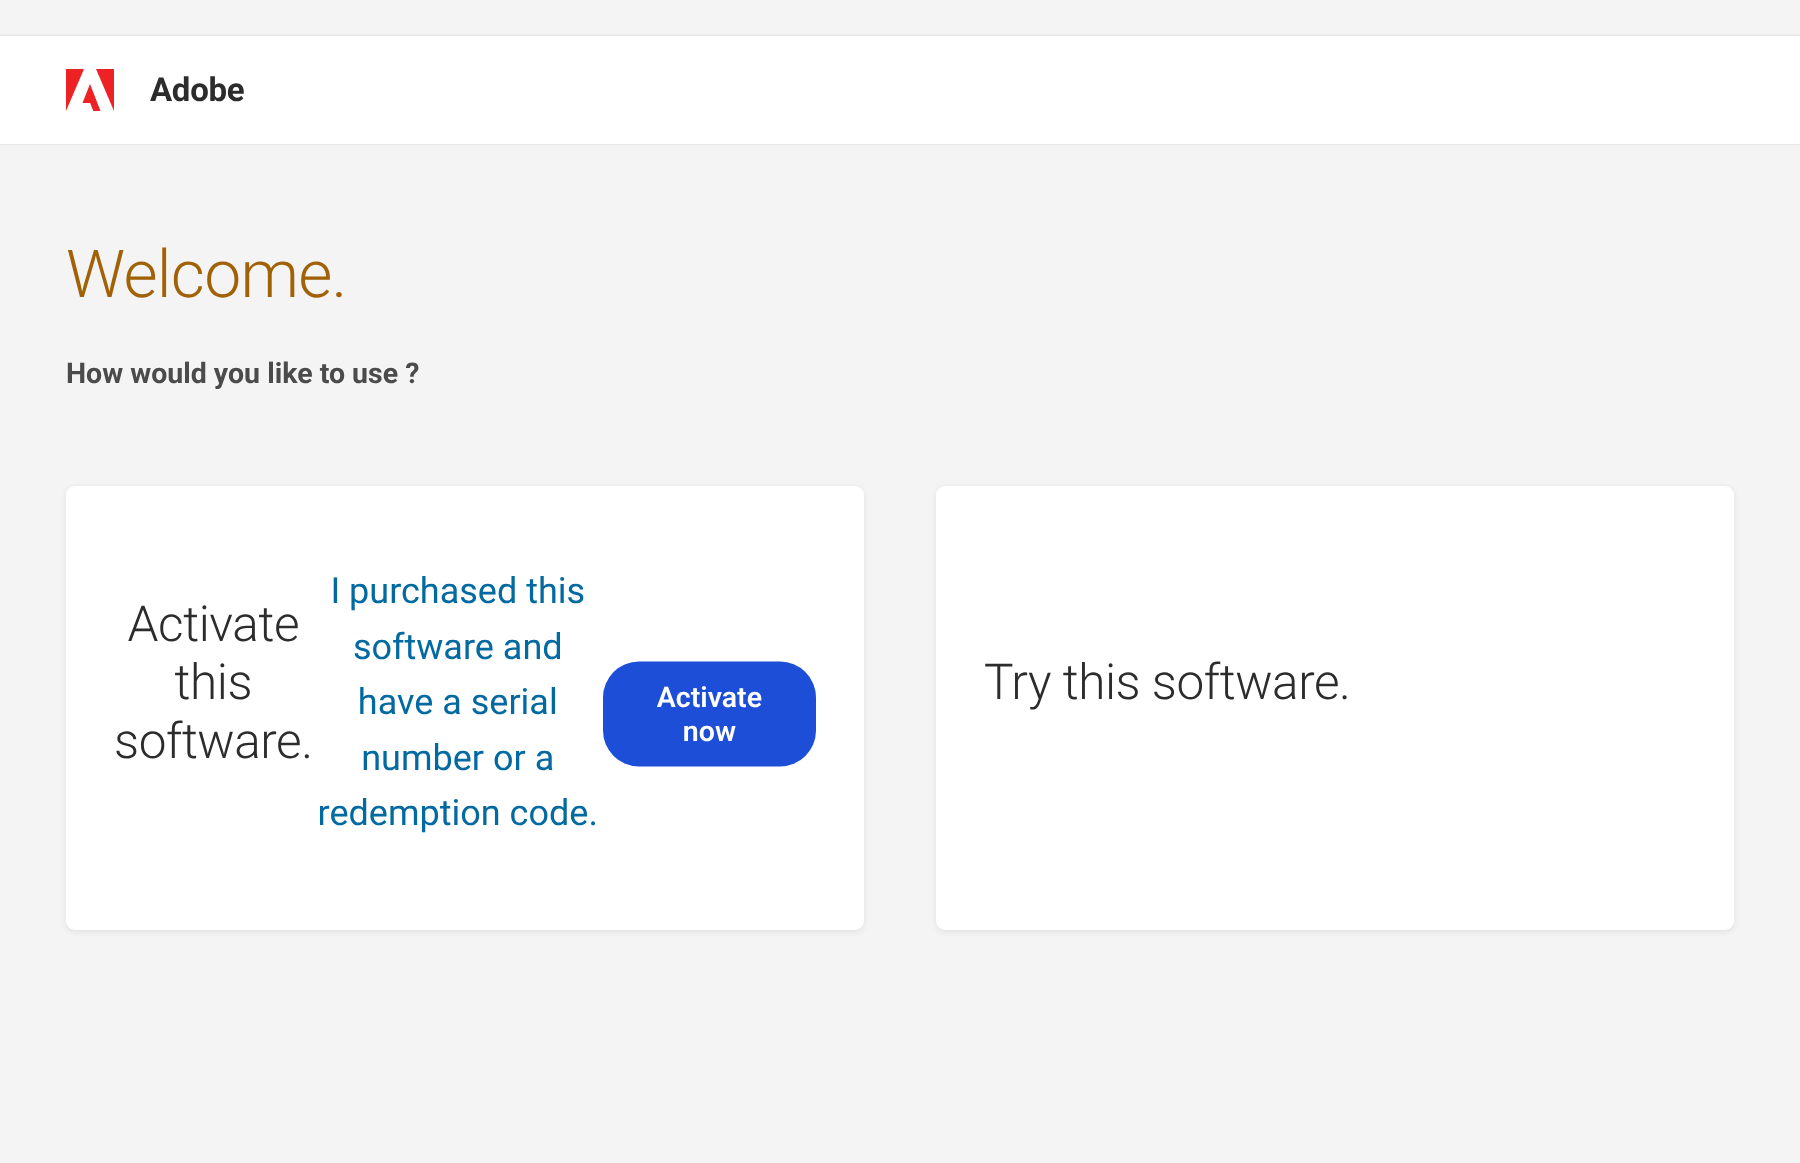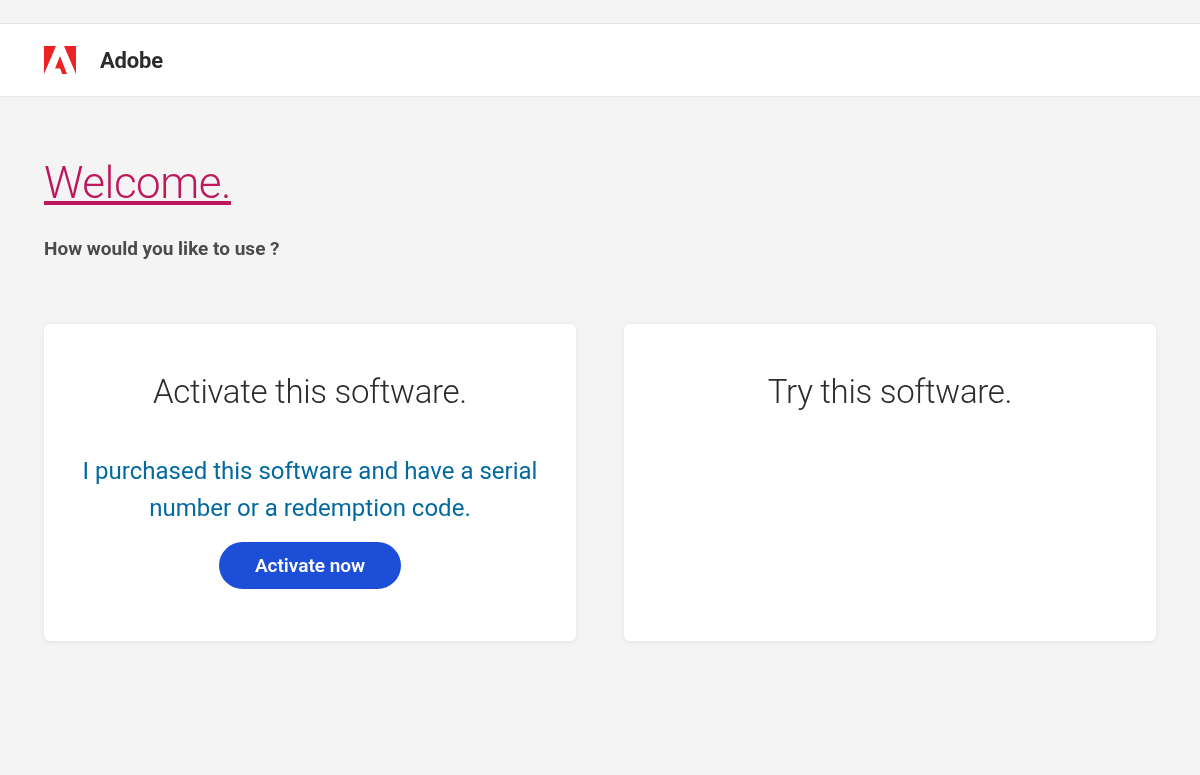--- a/index.html
+++ b/index.html
@@ -40,43 +40,42 @@
       font-weight: 700;
       color: #2c2c2c;
       letter-spacing: -0.2px;
     }
     .content {
       padding: 60px 44px 0 44px;
     }
     .welcome-title {
       font-size: 44px;
       font-weight: 300;
-      color: #be185d;
+      color: #a16207;
       margin-bottom: 28px;
       letter-spacing: -0.5px;
-      text-decoration: underline;
     }
     .subtitle {
       font-size: 19px;
       color: #4b4b4b;
       font-weight: 700;
     }
     .cards-row {
       display: flex;
       gap: 48px;
       margin-top: 64px;
     }
     .card {
       flex: 1;
       background: #ffffff;
       border-radius: 6px;
       box-shadow: 0 1px 4px rgba(0,0,0,0.08);
-      padding: 48px 32px 52px 32px;
+      padding: 48px 32px 40px 32px;
       display: flex;
-      flex-direction: column;
+      flex-direction: row;
       align-items: center;
       text-align: center;
       min-height: 296px;
     }
     .card-title {
       font-size: 33px;
       font-weight: 300;
       color: #2c2c2c;
       margin-bottom: 42px;
       letter-spacing: -0.3px;

